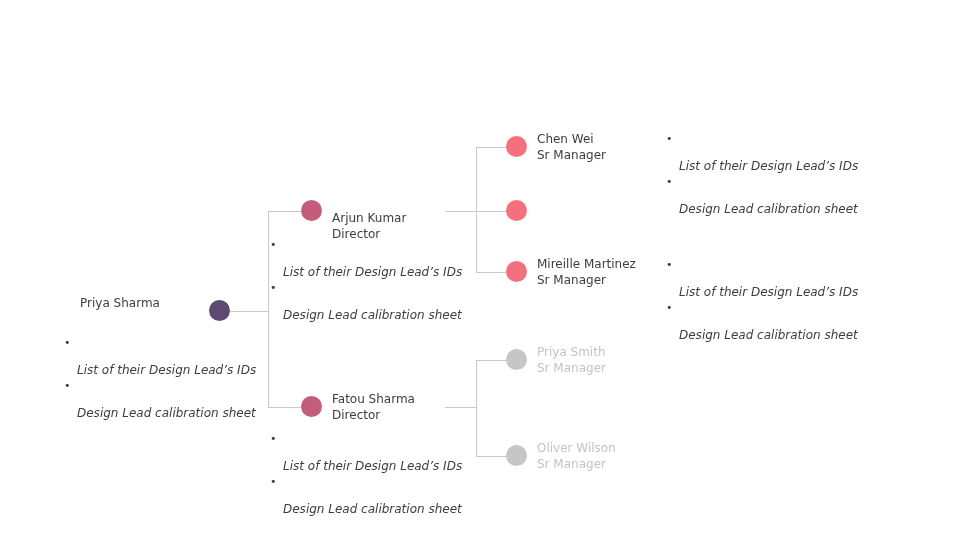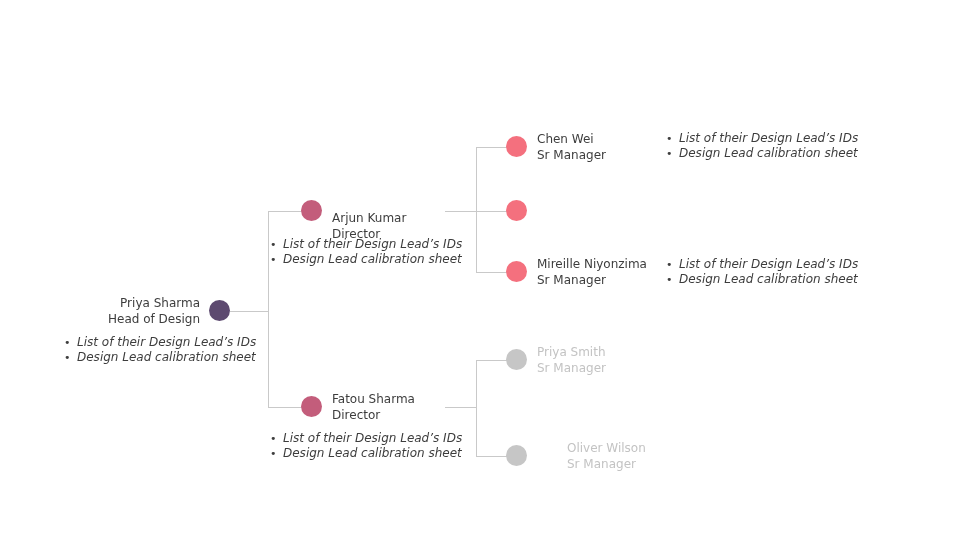--- a/index.html
+++ b/index.html
@@ -8,26 +8,26 @@
     font-family:"DejaVu Sans","Liberation Sans",sans-serif;overflow:hidden;
   }
   .hline{position:absolute;height:1px;background:var(--connector,#c9c9c9);}
   .vline{position:absolute;width:1px;background:var(--connector,#c9c9c9);}
   .dot{position:absolute;width:21px;height:21px;border-radius:50%;}
   .dot.root{background:var(--root-node,#5d4a70);}
   .dot.director{background:var(--director-node,#c35d7b);}
   .dot.lead{background:var(--lead-node,#f4707e);}
   .dot.inactive{background:var(--inactive-node,#c6c6c6);}
   .label{position:absolute;font-size:12px;line-height:16px;color:var(--text,#3d3d3d);white-space:nowrap;}
-  .label.alignr{text-align:right;}
+  .label.alignr{text-align:center;}
   .label.gray{color:var(--inactive-text,#c3c3c3);}
   .notes{position:absolute;font-size:12px;line-height:15px;color:var(--text,#3d3d3d);white-space:nowrap;}
   .note-row{display:flex;align-items:flex-start;}
   .bu{width:13px;flex:0 0 13px;font-style:normal;font-size:11px;}
-  .nt{font-style:italic;}
+  .nt{font-style:italic;margin-top:28px;}
 </style>
 </head>
 <body>
 
 <div class="canvas">
 
   <div class="hline" style="left:230px;top:311px;width:38px"></div>
   <div class="vline" style="left:268px;top:211px;height:197px"></div>
   <div class="hline" style="left:268px;top:211px;width:34px"></div>
   <div class="hline" style="left:268px;top:407px;width:34px"></div>
@@ -47,50 +47,49 @@
   <div class="dot director" style="left:301px;top:200px"></div>
   <div class="dot director" style="left:301px;top:396px"></div>
   <div class="dot lead" style="left:506px;top:136px"></div>
   <div class="dot lead" style="left:506px;top:200px"></div>
   <div class="dot lead" style="left:506px;top:261px"></div>
   <div class="dot inactive" style="left:506px;top:349px"></div>
   <div class="dot inactive" style="left:506px;top:445px"></div>
 
   <div class="label alignr" style="left:40px;top:295px;width:160px">
     <div>Priya Sharma</div>
-    <div>Head of Design</div>
   </div>
 
   <div class="label" style="left:332px;top:210px">
     <div>Arjun Kumar</div>
     <div>Director</div>
   </div>
 
   <div class="label" style="left:332px;top:391px">
     <div>Fatou Sharma</div>
     <div>Director</div>
   </div>
 
   <div class="label" style="left:537px;top:131px">
     <div>Chen Wei</div>
     <div>Sr Manager</div>
   </div>
 
 
   <div class="label" style="left:537px;top:256px">
-    <div>Mireille Niyonzima</div>
+    <div>Mireille Martinez</div>
     <div>Sr Manager</div>
   </div>
 
   <div class="label gray" style="left:537px;top:344px">
     <div>Priya Smith</div>
     <div>Sr Manager</div>
   </div>
 
-  <div class="label gray" style="left:567px;top:440px">
+  <div class="label gray" style="left:537px;top:440px">
     <div>Oliver Wilson</div>
     <div>Sr Manager</div>
   </div>
 
   <div class="notes" style="left:64px;top:335px">
     <div class="note-row">
         <span class="bu">•</span>
         <span class="nt">List of their Design Lead’s IDs</span>
       </div>
     <div class="note-row">

